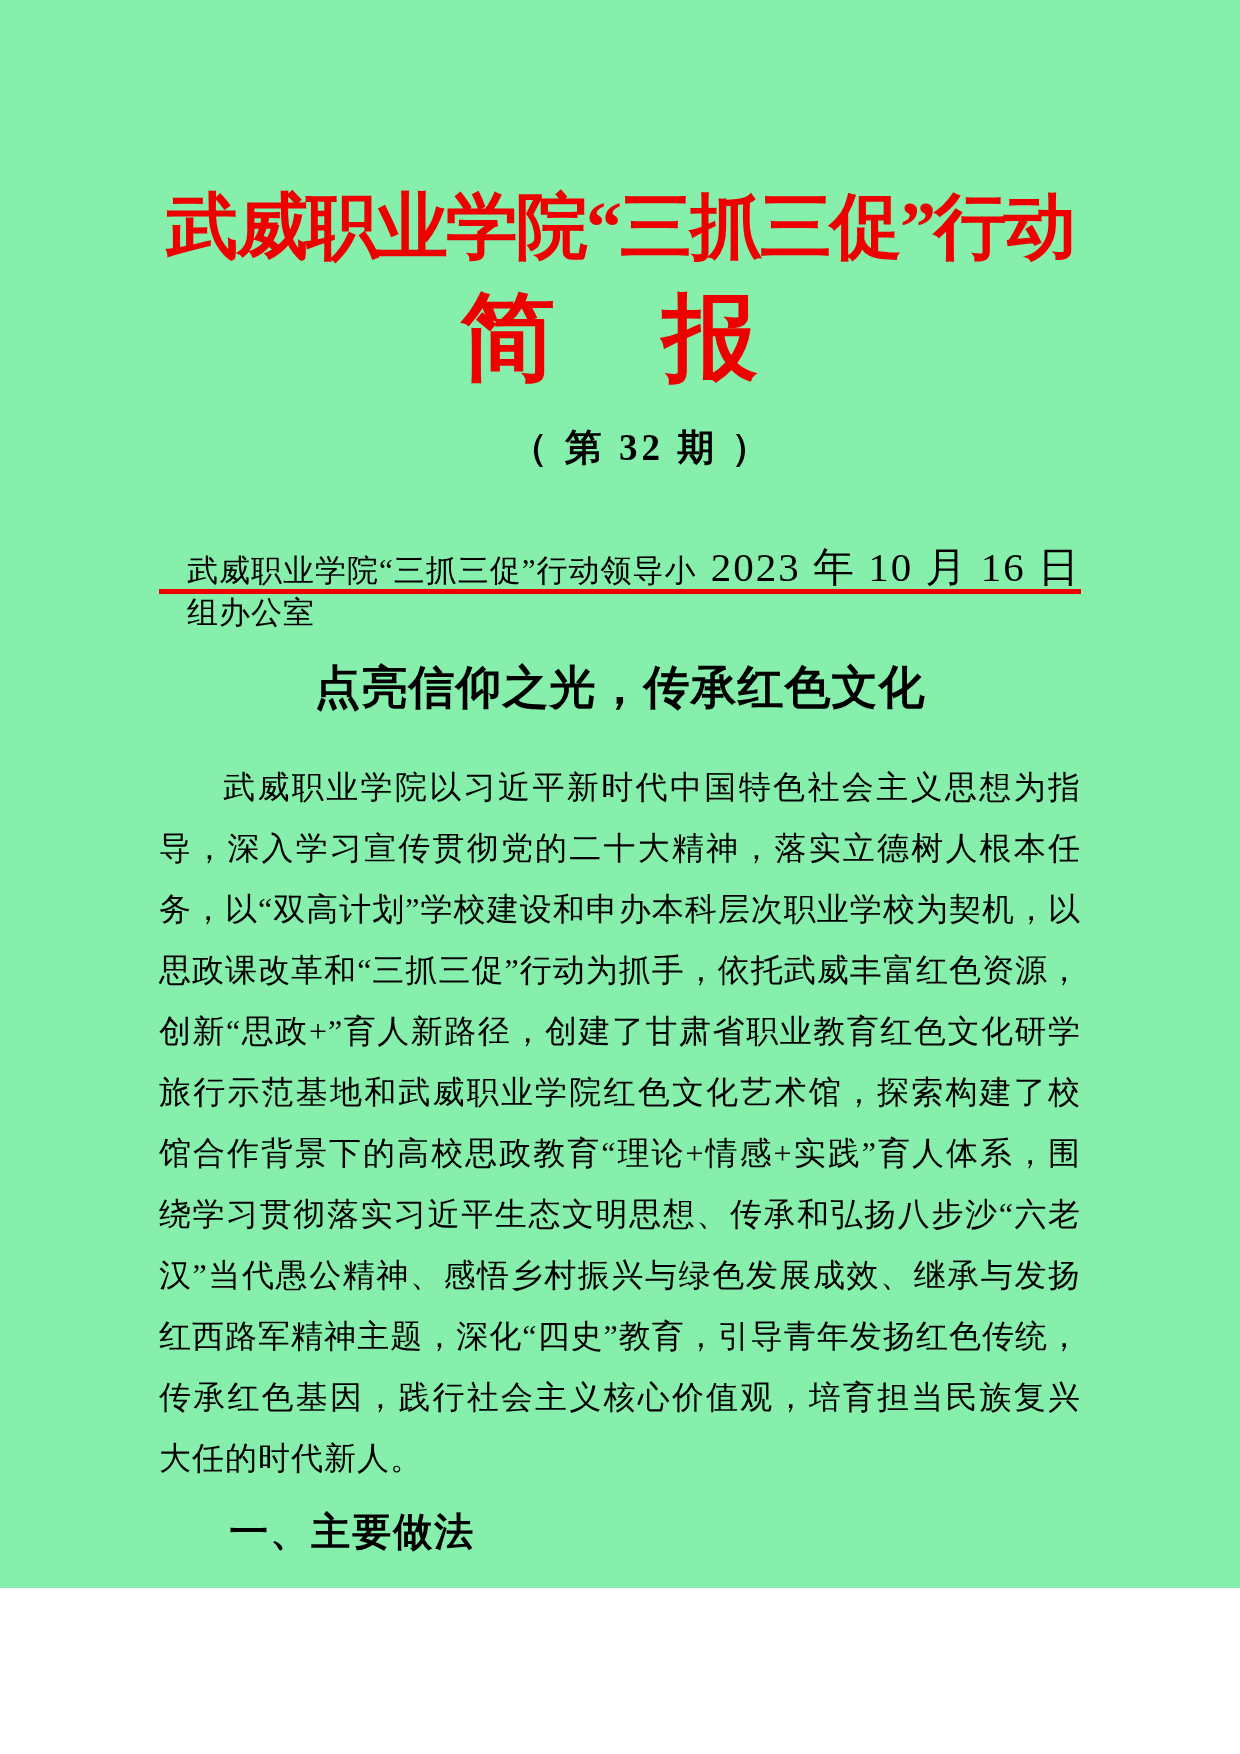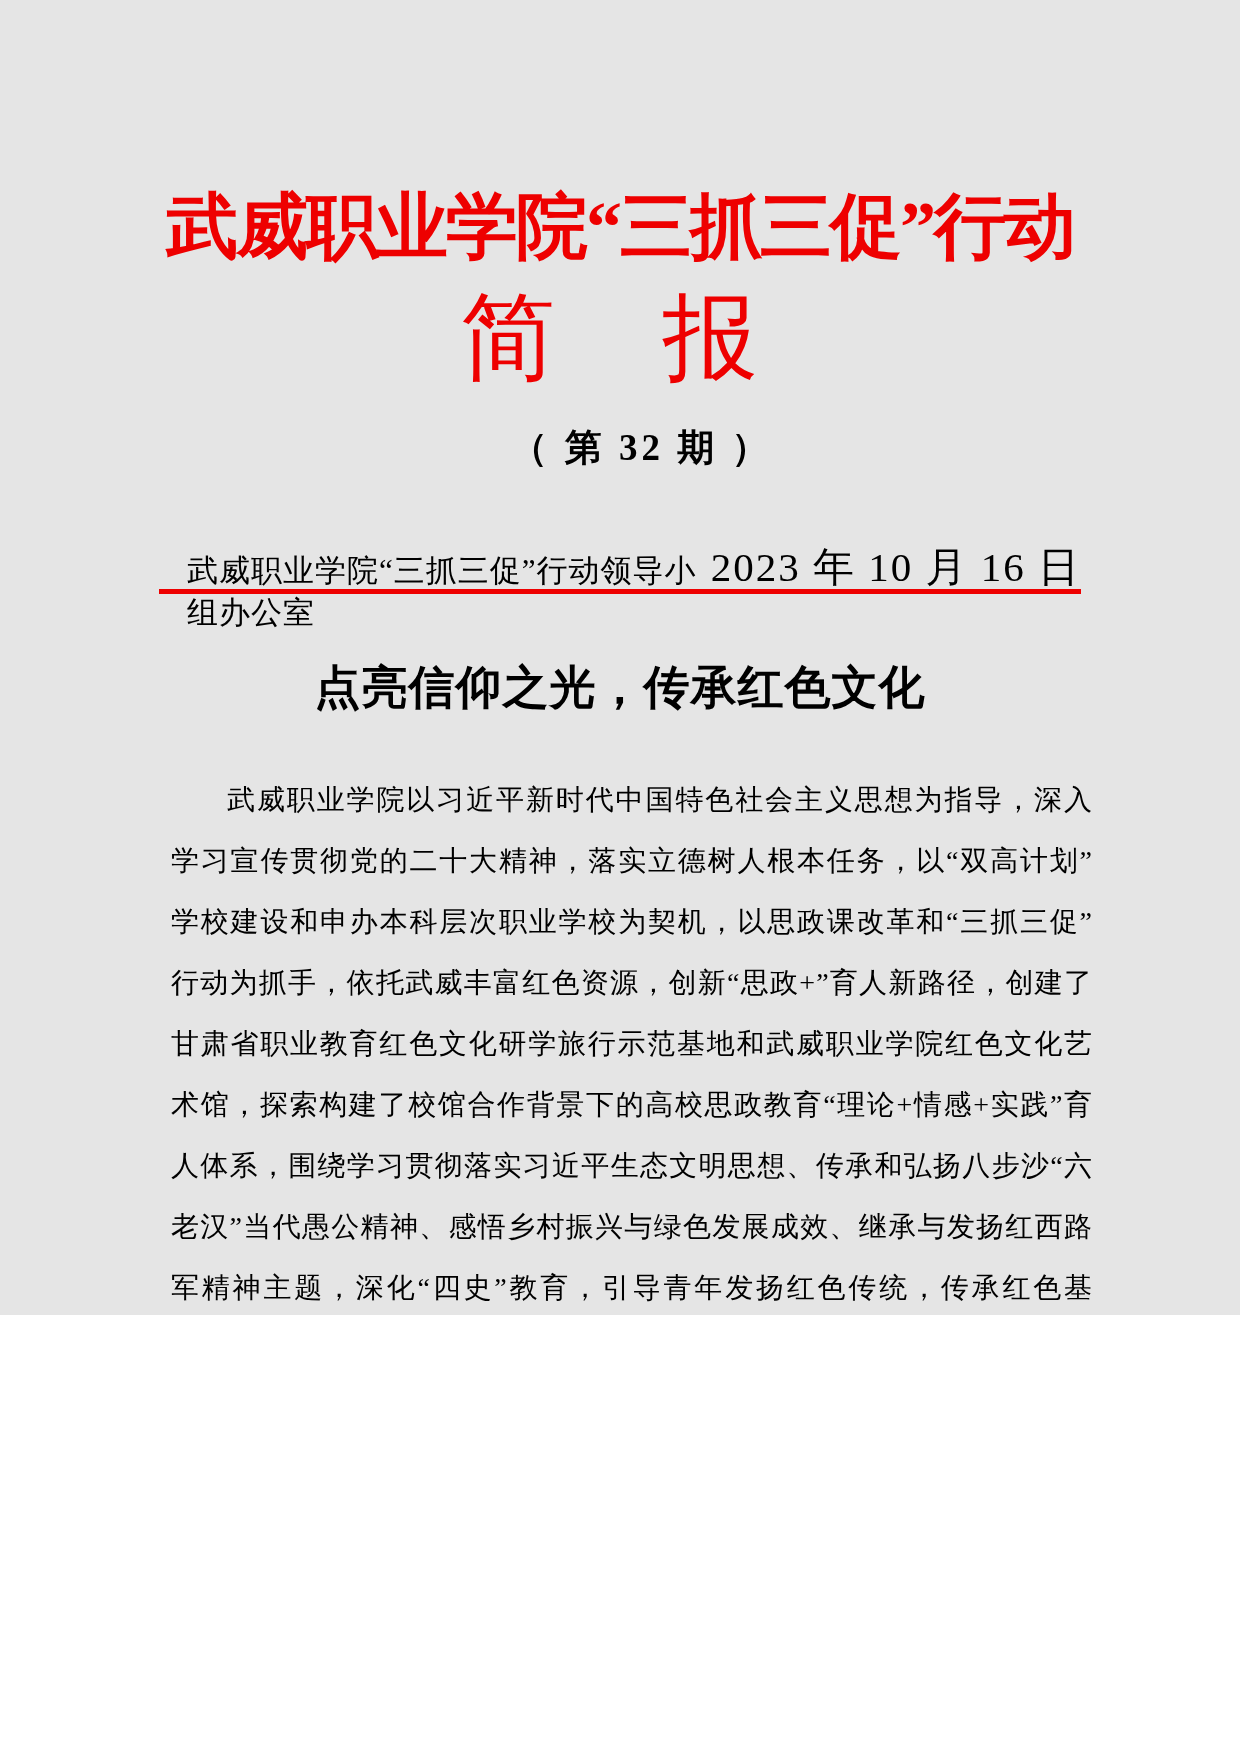--- a/index.html
+++ b/index.html
@@ -1,36 +1,36 @@
 <!DOCTYPE html>
 <html lang="zh"><head>
 <meta charset="utf-8">
 <style>
   html,body{margin:0;padding:0;background:#ffffff;}
   .page{
     position:relative;
-    width:1240px;height:1315px;
-    background:#e5e5e5;
+    width:1240px;height:1588px;
+    background:#86efac;
     overflow:hidden;
     font-family:"Liberation Serif","DejaVu Serif",serif;
     color:#000000;
   }
   
   .m-title{
     position:absolute;top:180px;left:0;right:0;
     text-align:center;
     font-size:72px;font-weight:bold;line-height:1.32;
     letter-spacing:-2px;
     color:#ee0000;
     white-space:nowrap;
   }
   .m-title2{
     position:absolute;top:284px;left:0;right:16px;
     text-align:center;
-    font-size:95px;font-weight:normal;line-height:1.15;
+    font-size:95px;font-weight:bold;line-height:1.15;
     letter-spacing:6px;
     color:#ee0000;
     white-space:nowrap;
   }
   .issue-line{
     position:absolute;top:424px;left:0;right:0;
     text-align:center;
     font-size:37px;font-weight:bold;line-height:1.3;
     letter-spacing:4px;
     margin-left:43px;
@@ -55,22 +55,22 @@
     background:#ee0000;
   }
   
   .article-title{
     position:absolute;top:643px;left:0;right:0;margin:16px;
     text-align:center;
     font-size:46px;font-weight:bold;line-height:1.25;
     letter-spacing:1px;
   }
   .article-body{
-    position:absolute;top:757px;left:159px;width:922px;margin:12px;
-    font-size:28px;line-height:61px;
+    position:absolute;top:757px;left:159px;width:922px;margin:0;
+    font-size:32px;line-height:61px;
     text-align:justify;
     text-indent:2em;
     letter-spacing:1px;
   }
   .section-heading{
     position:absolute;top:1506px;left:159px;width:922px;margin:0;
     font-family:"Liberation Sans","DejaVu Sans",sans-serif;
     font-size:39px;font-weight:bold;line-height:52px;
     text-indent:1.8em;
     letter-spacing:2px;

